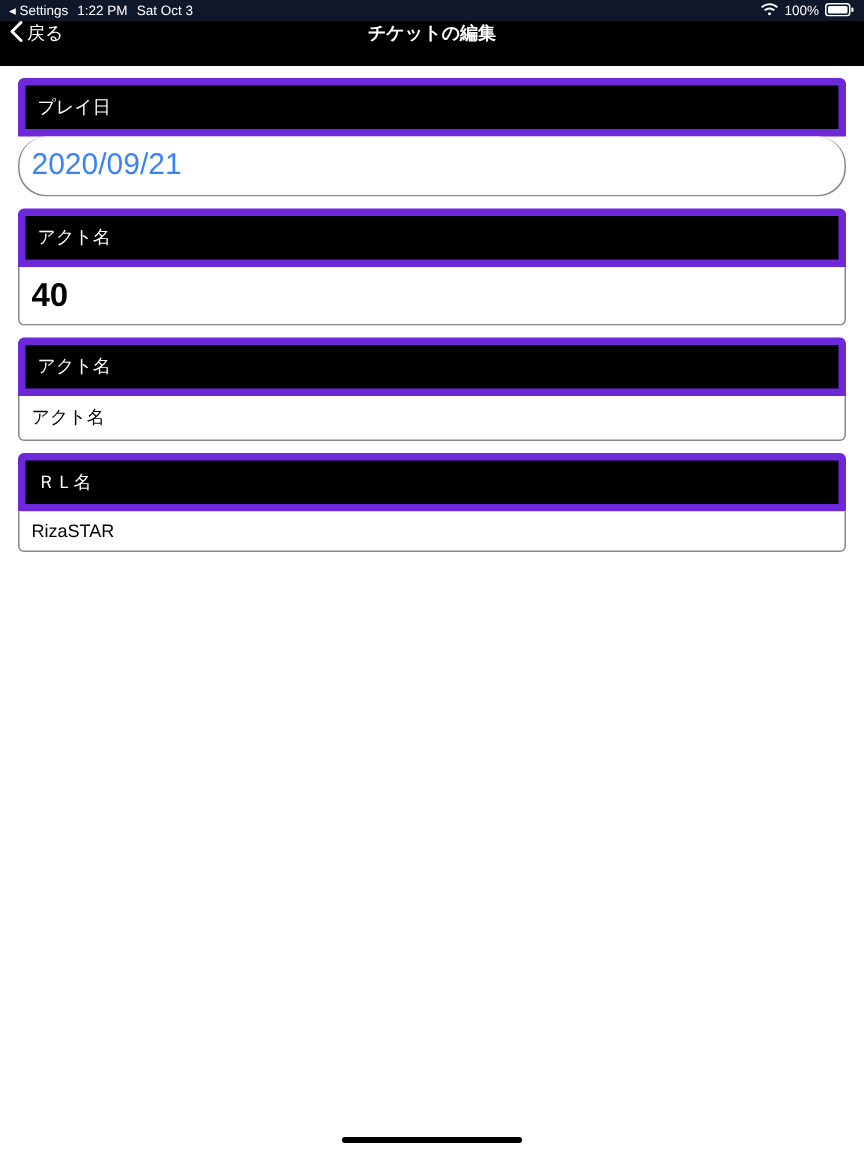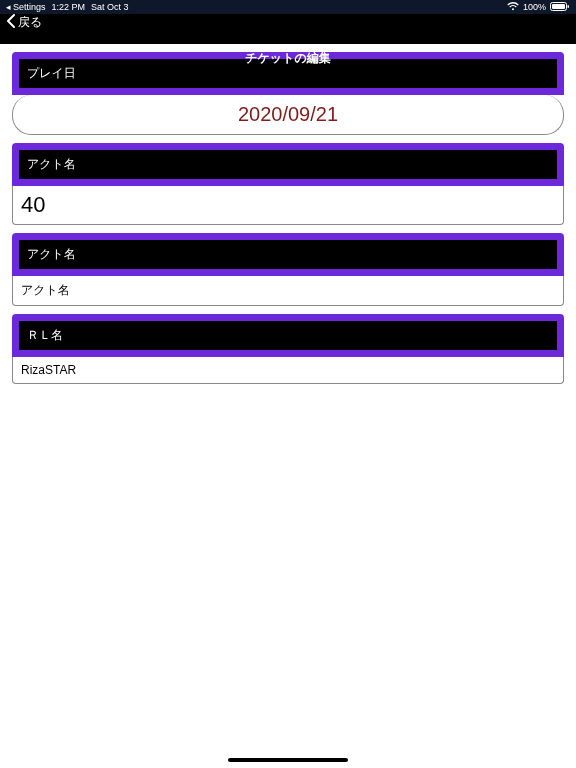--- a/index.html
+++ b/index.html
@@ -7,29 +7,29 @@
 
   
   .status-bar { position: absolute; top: 0; left: 0; right: 0; height: 14px; background: #0f172a; color: #fff; font-size: 9px; display: flex; align-items: center; padding: 0 6px; z-index: 10; }
   .status-left { display: flex; align-items: center; gap: 6px; }
   .status-right { margin-left: auto; display: flex; gap: 4px; }
   .wifi-icon svg, .battery-icon svg { display: block; }
 
   
   .nav-bar { position: absolute; top: 14px; left: 0; right: 0; height: 30px; background: #000; color: #fff; display: flex; align-items: flex-start; z-index: 10; }
   .nav-back { display: flex; align-items: center; gap: 2px; color: #fff; font-size: 12px; padding-left: 6px; cursor: pointer; }
-  .nav-title { position: absolute; left: 0; right: 0; text-align: center; font-size: 12px; font-weight: 600; pointer-events: none; margin-top: 36px; }
+  .nav-title { position: absolute; left: 0; right: 0; text-align: center; font-size: 12px; font-weight: 600; pointer-events: none; }
 
   
   .content { position: absolute; top: 44px; left: 0; right: 0; bottom: 0; background: #fff; padding: 8px 12px 0 12px; }
   .group { margin-bottom: 8px; }
-  .section-header { background: #000; color: #fff; font-size: 12px; padding: 6px 8px; border: 7px solid #6d28d9; border-radius: 4px 4px 0 0; }
+  .section-header { background: #000; color: #fff; font-size: 12px; padding: 6px 8px; border: 5px solid #6d28d9; border-radius: 4px 4px 0 0; }
   .field { border: 1px solid #888; border-top: none; border-radius: 0 0 4px 4px; padding: 6px 8px; background: #fff; }
-  .field-date { text-align: center; color: #7f1d1d; font-size: 20px; padding: 8px; cursor: pointer; border-radius: 19px; }
-  .field-exp { font-size: 22px; font-weight: 400; color: #000; }
+  .field-date { color: #3b82f6; font-size: 20px; padding: 8px; cursor: pointer; border-radius: 19px; }
+  .field-exp { font-size: 22px; font-weight: 700; color: #000; }
   .field-text { font-size: 12px; color: #000; }
 
   
   .hud-tl { position: absolute; top: -20px; left: -40px; width: 220px; height: 220px; border: 2px solid rgba(0,0,0,0.12); border-radius: 50%; pointer-events: none; }
   .hud-tl::before { content:""; position:absolute; inset:18px; border:2px solid rgba(0,0,0,0.08); border-radius:50%; }
   .hud-br { position: absolute; bottom: -120px; right: -140px; width: 320px; height: 320px; border: 2px solid rgba(0,0,0,0.12); border-radius: 50%; pointer-events: none; }
   .hud-br::before { content:""; position:absolute; inset:24px; border:2px solid rgba(0,0,0,0.08); border-radius:50%; }
   .hud-br::after { content:""; position:absolute; inset:50px; border:2px solid rgba(0,0,0,0.05); border-radius:50%; }
 
   

